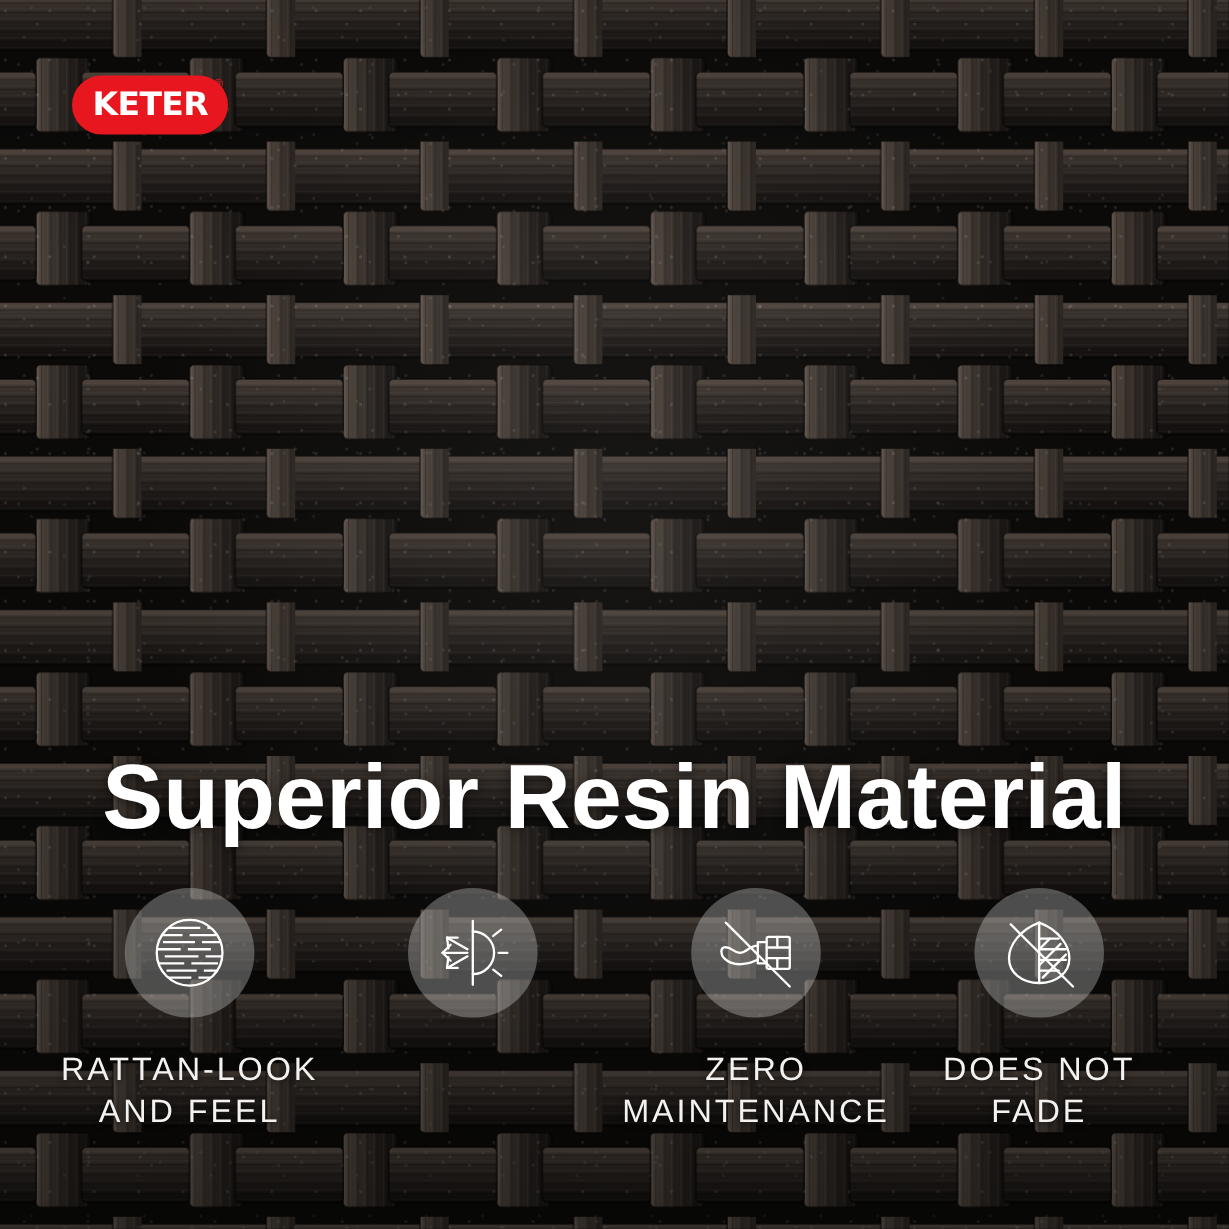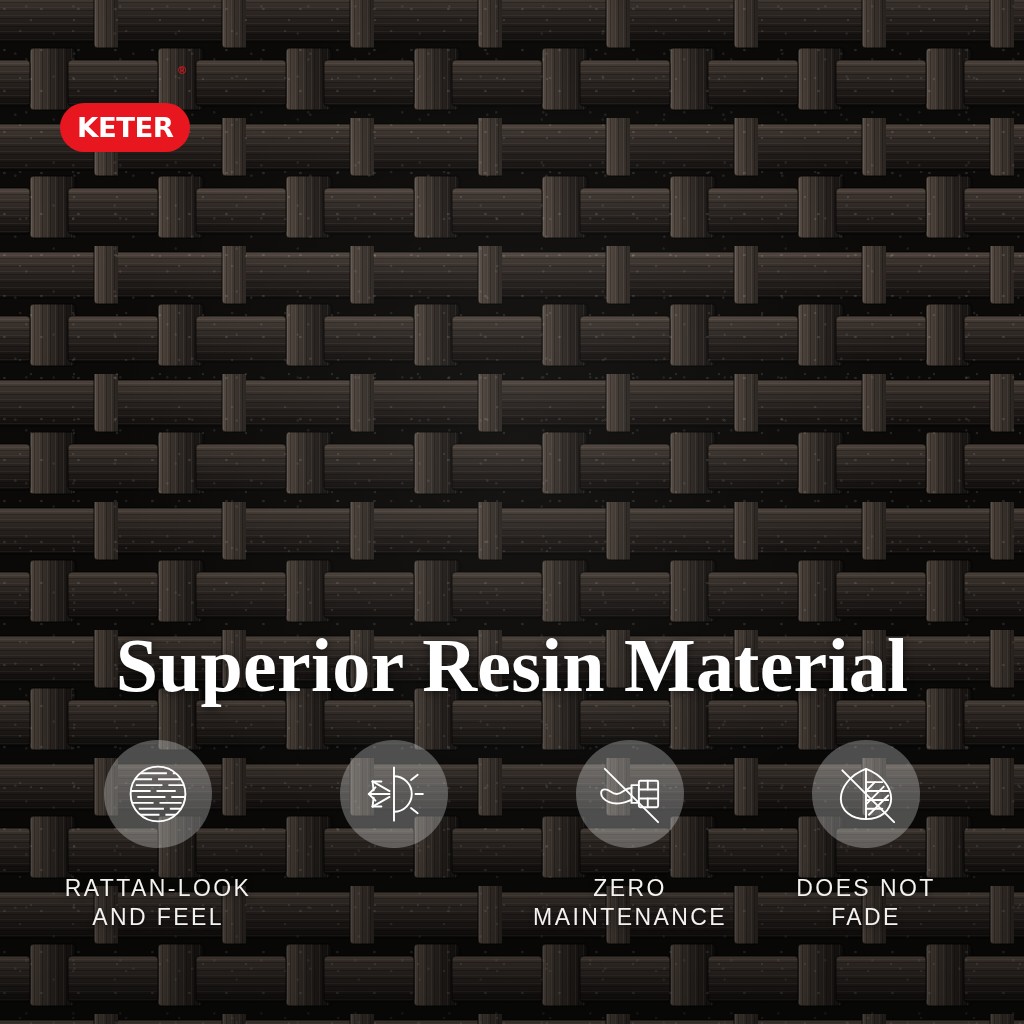--- a/index.html
+++ b/index.html
@@ -61,21 +61,20 @@
     position: absolute;
     left: 0;
     top: 0;
     width: 130px;
     height: 49px;
     border-radius: 26px;
     background: #e8171f;
     display: flex;
     align-items: center;
     justify-content: center;
-    margin-top: 40px;
   }
   .logo-text {
     color: #ffffff;
     font-family: "DejaVu Sans", sans-serif;
     font-weight: 700;
     font-size: 27px;
     letter-spacing: -0.5px;
     line-height: 1;
     text-transform: uppercase;
     transform: scaleX(1.02);
@@ -91,21 +90,21 @@
   }
 
   
   .headline {
     position: absolute;
     left: 0;
     right: 0;
     top: 576px;
     text-align: center;
     color: #ffffff;
-    font-family: Liberation Serif, serif;
+    font-family: Liberation Sans, sans-serif;
     font-weight: 700;
     font-size: 76px;
     line-height: 1;
     letter-spacing: 0.2px;
     white-space: nowrap;
     text-shadow: 0 2px 10px rgba(0,0,0,0.55);
   }
 
   
   .features {
@@ -134,21 +133,21 @@
   }
   .feature-badge svg {
     display: block;
     width: 74px;
     height: 74px;
   }
   .feature-label {
     margin-top: 26px;
     color: #f4f2f0;
     font-family: "Liberation Sans", sans-serif;
-    font-size: 23px;
+    font-size: 27px;
     font-weight: 400;
     letter-spacing: 2.4px;
     line-height: 1.28;
     text-align: center;
     text-transform: uppercase;
     white-space: pre-line;
     text-shadow: 0 1px 6px rgba(0,0,0,0.6);
   }
 </style>
 </head>

